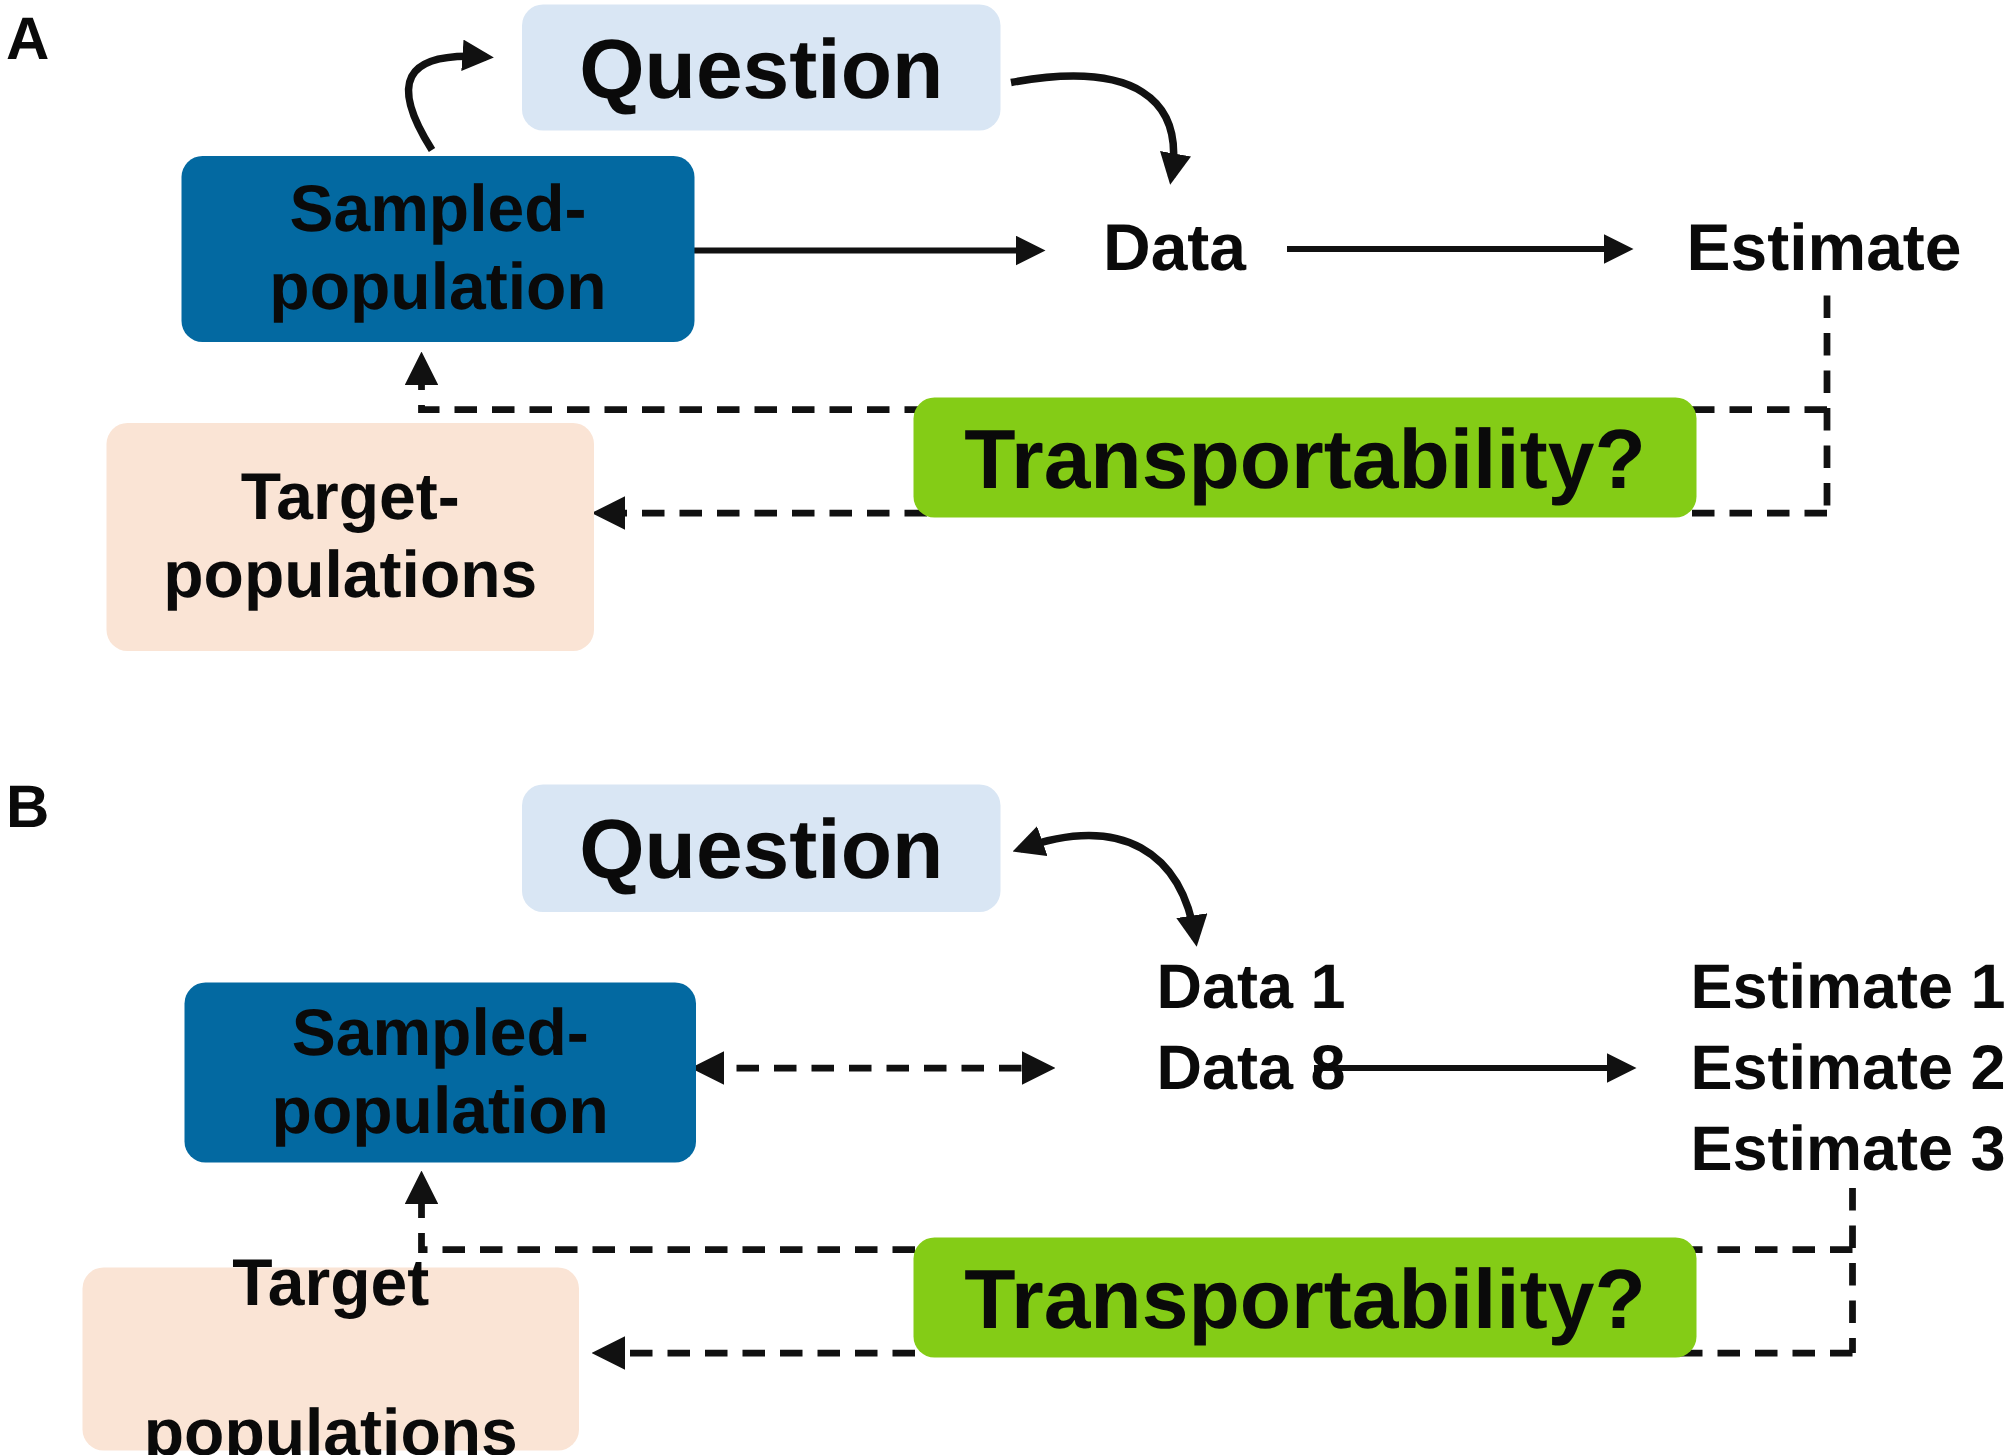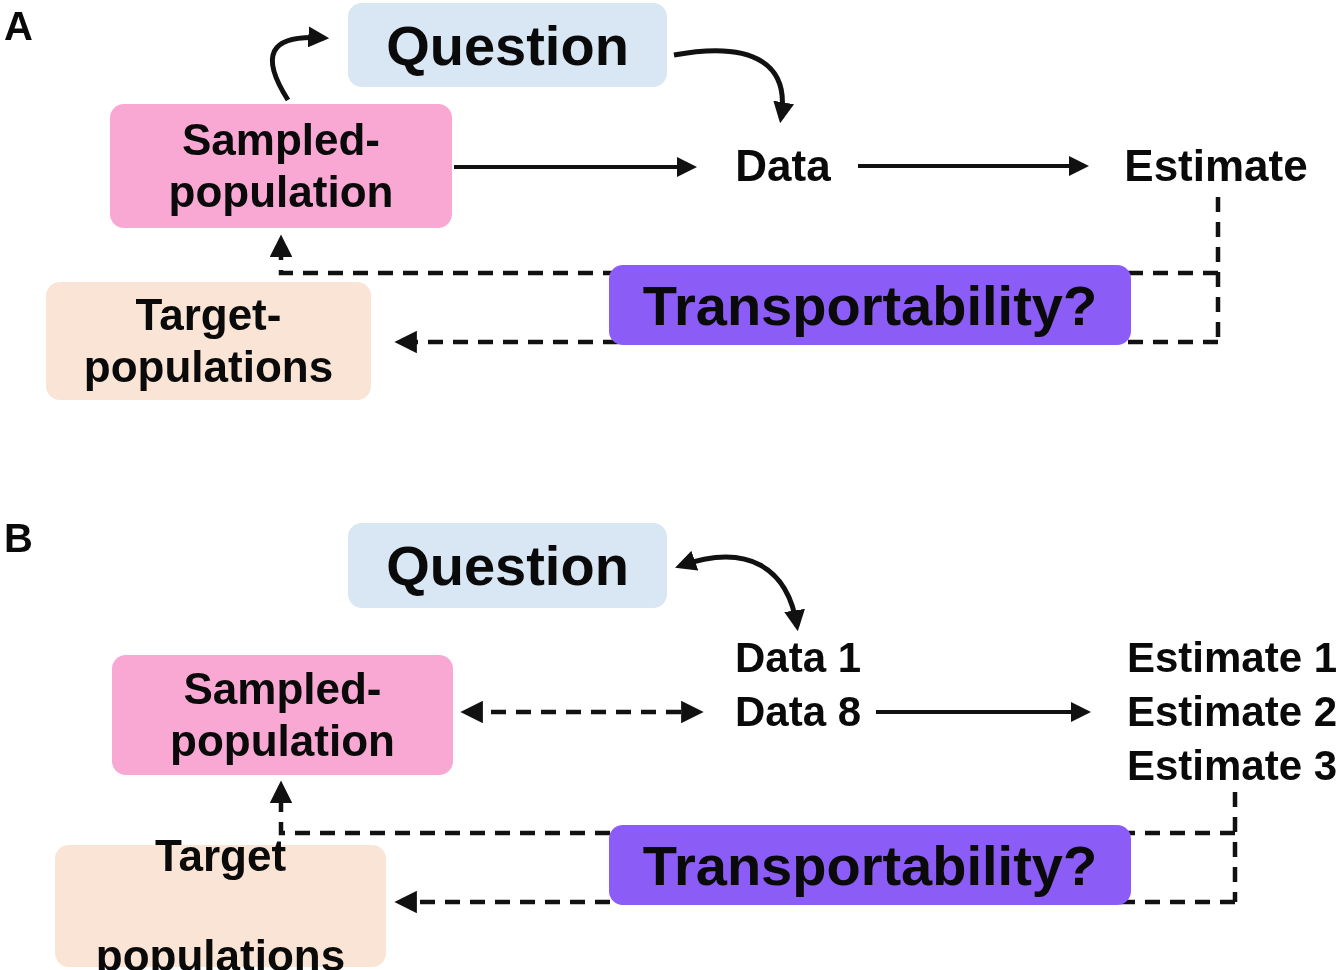--- a/index.html
+++ b/index.html
@@ -32,31 +32,32 @@
     text-align: center;
     font-weight: bold;
     z-index: 2;
     border-radius: 14px;
   }
   .box-question {
     background: #d9e6f4;
     font-size: 56px;
   }
   .box-sampled {
-    background: #f9a8d4;
+    background: #0369a1;
     font-size: 44px;
     line-height: 52px;
+    margin-left: 11px;
   }
   .box-target {
     background: #fae4d5;
     font-size: 44px;
     line-height: 52px;
   }
   .box-transport {
-    background: #8b5cf6;
+    background: #84cc16;
     font-size: 56px;
   }
   .flow-label {
     position: absolute;
     font-weight: bold;
     font-size: 44px;
     text-align: center;
     z-index: 3;
     line-height: 1.1;
   }
@@ -124,37 +125,37 @@
   </div>
 
   <div class="flow-label" style="left:1106px; top:142px; width:220px;">Estimate</div>
 
   <div class="flow-label" style="left:703px; top:142px; width:160px;">Data</div>
 
   <div class="box box-transport" style="left:609px; top:265px; width:522px; height:80px;">
     <span>Transportability?</span>
   </div>
 
-  <div class="box box-target" style="left:46px; top:282px; width:325px; height:118px;">
+  <div class="box box-target" style="left:71px; top:282px; width:325px; height:152px;">
     <span>Target-</span>
     <span>populations</span>
   </div>
 
   <div class="panel-label" style="left:4px; top:518px;">B</div>
 
   <div class="box box-question" style="left:348px; top:523px; width:319px; height:85px;">
     <span>Question</span>
   </div>
 
   <div class="box box-sampled" style="left:112px; top:655px; width:341px; height:120px;">
     <span>Sampled-</span>
     <span>population</span>
   </div>
 
-  <div class="stack" style="left:698px; top:631px; width:200px;">
+  <div class="stack" style="left:734px; top:631px; width:200px;">
     <div class="line">Data 1</div>
     <div class="line">Data 8</div>
   </div>
 
   <div class="stack" style="left:1112px; top:631px; width:240px;">
     <div class="line">Estimate 1</div>
     <div class="line">Estimate 2</div>
     <div class="line">Estimate 3</div>
   </div>
 

